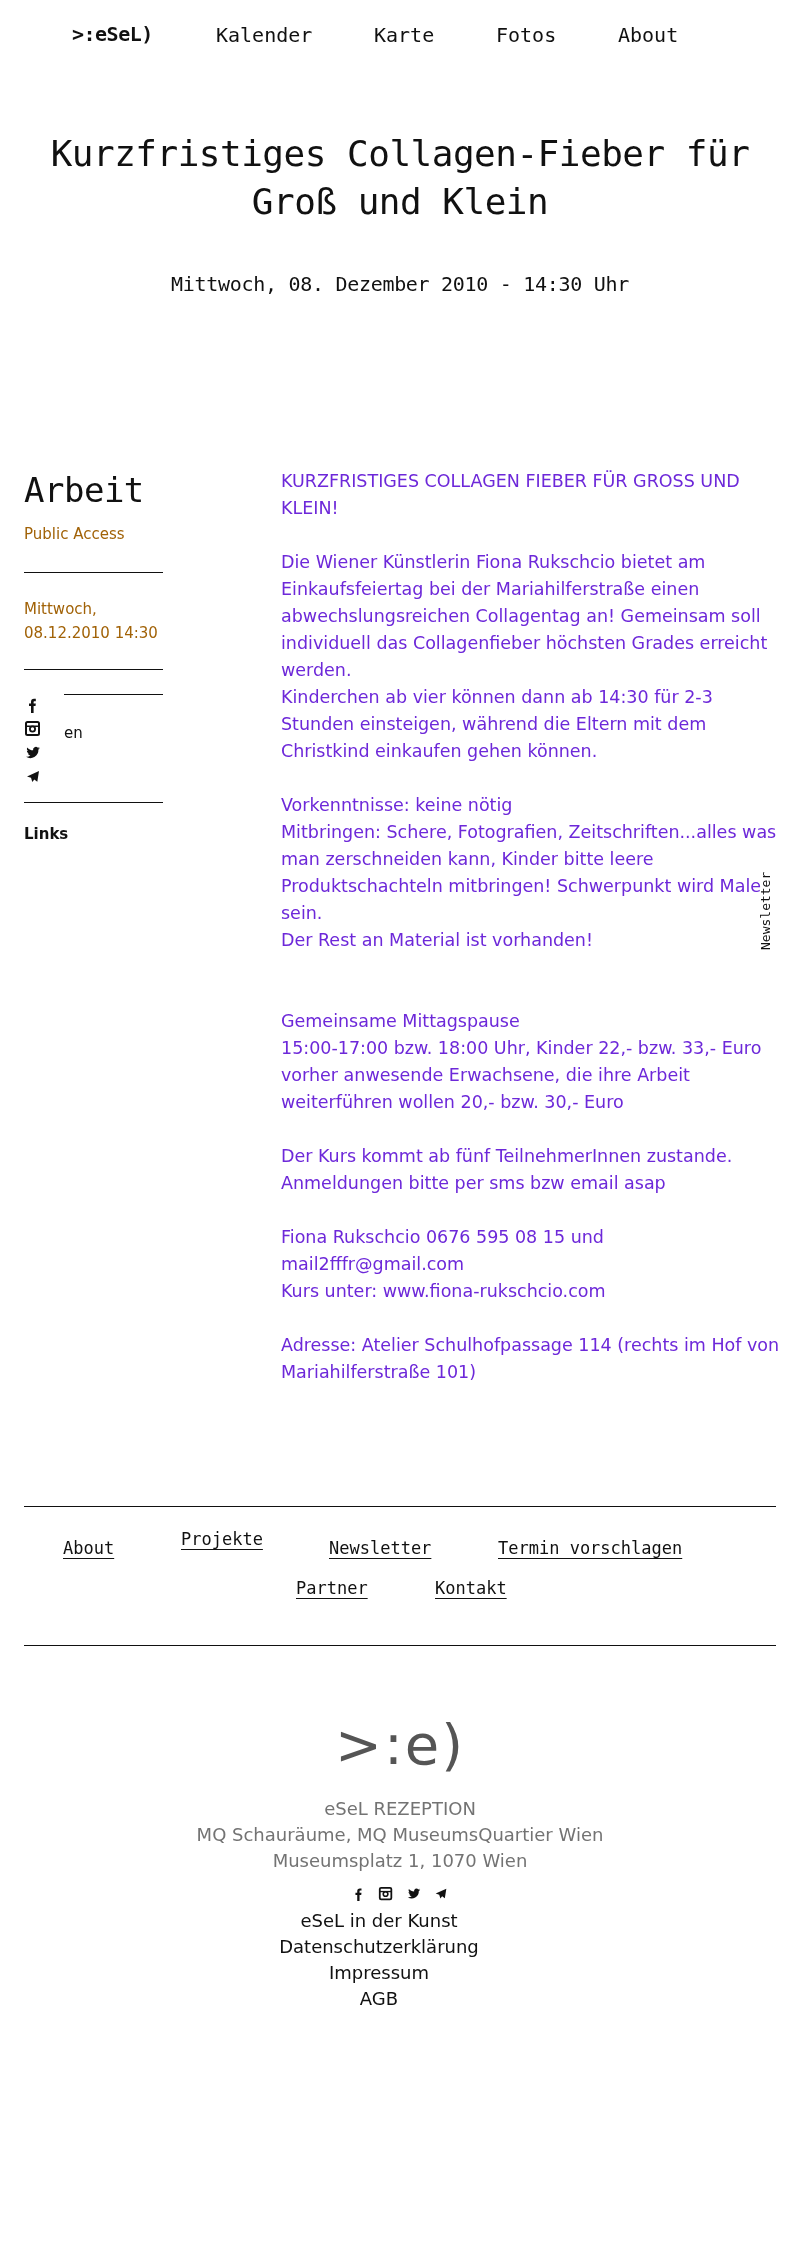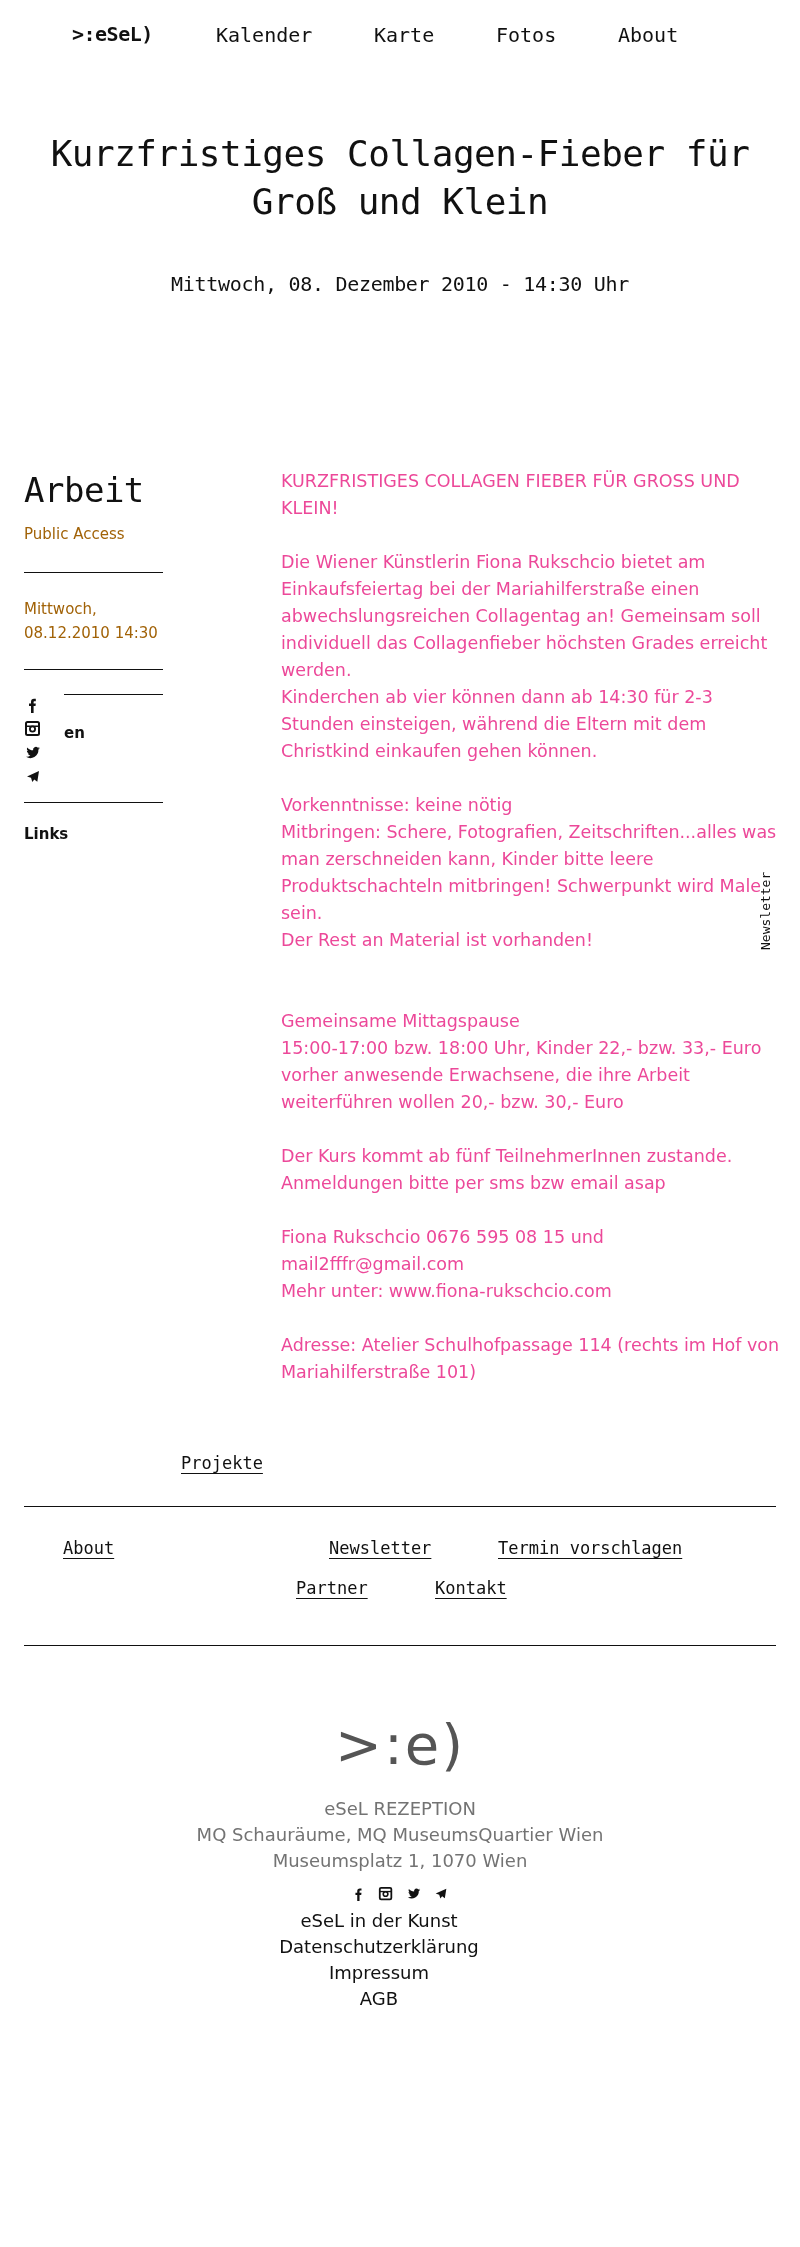--- a/index.html
+++ b/index.html
@@ -25,26 +25,26 @@
   .sidebar .rule { border: 0; border-top: 1.5px solid #111; width: 139px; }
   .sidebar .access { margin-top: 10px; }
   .sidebar .r1 { margin-top: 26px; }
   .sidebar .date { margin-top: 24px; }
   .sidebar .r2 { margin-top: 24px; }
   .sidebar .addr { margin-top: 24px; word-break: break-all; }
   .social-block { position: relative; margin-top: 24px; height: 96px; }
   .social-block .icons { position: absolute; left: 0; top: 2px; width: 20px; }
   .social-block .icons span { display: block; height: 24px; width: 18px; }
   .social-block .r3 { position: absolute; left: 40px; top: 0; width: 99px; border: 0; border-top: 1.5px solid #111; }
-  .social-block .lang { position: absolute; left: 40px; top: 30px; font-size: 15px; font-weight: bold; }
+  .social-block .lang { position: absolute; left: 40px; top: 30px; font-size: 15px; font-weight: normal; }
   .sidebar .r4 { margin-top: 12px; }
   .sidebar .links { margin-top: 22px; font-size: 15px; font-weight: bold; }
 
   
-  .content { position: absolute; top: 468px; left: 281px; width: 500px; font-size: 17.5px; line-height: 27px; color: #ec4899; }
+  .content { position: absolute; top: 468px; left: 281px; width: 500px; font-size: 17.5px; line-height: 27px; color: #6d28d9; }
   .content p { margin-bottom: 27px; }
 
   
   .newsletter-tab { position: absolute; left: 758px; top: 950px; transform: rotate(-90deg); transform-origin: left top; font-size: 13px; }
 
   
   .footer-rule { position: absolute; left: 24px; width: 752px; border: 0; border-top: 1.5px solid #111; }
   .footer-nav .fl { position: absolute; font-size: 17px; text-decoration: underline; text-underline-offset: 4px; }
 
   
@@ -116,30 +116,30 @@
   <hr class="rule r4">
   <a class="links" style="display:block">Links</a>
 </aside>
 
 <article class="content" id="content">
     <p><span>KURZFRISTIGES COLLAGEN FIEBER FÜR GROSS UND KLEIN!</span></p>
     <p><span>Die Wiener Künstlerin Fiona Rukschcio bietet am Einkaufsfeiertag bei der Mariahilferstraße einen abwechslungsreichen Collagentag an! Gemeinsam soll individuell das Collagenfieber höchsten Grades erreicht werden.</span><br><span>Kinderchen ab vier können dann ab 14:30 für 2-3 Stunden einsteigen, während die Eltern mit dem Christkind einkaufen gehen können.</span></p>
     <p><span>Vorkenntnisse: keine nötig</span><br><span>Mitbringen: Schere, Fotografien, Zeitschriften...alles was man zerschneiden kann, Kinder bitte leere Produktschachteln mitbringen! Schwerpunkt wird Male sein.</span><br><span>Der Rest an Material ist vorhanden!</span></p>
     <p><br><span>Gemeinsame Mittagspause</span><br><span>15:00-17:00 bzw. 18:00 Uhr, Kinder 22,- bzw. 33,- Euro</span><br><span>vorher anwesende Erwachsene, die ihre Arbeit weiterführen wollen 20,- bzw. 30,- Euro</span></p>
     <p><span>Der Kurs kommt ab fünf TeilnehmerInnen zustande.</span><br><span>Anmeldungen bitte per sms bzw email asap</span></p>
-    <p><span>Fiona Rukschcio 0676 595 08 15 und mail2fffr@gmail.com</span><br><span>Mehr unter: www.fiona-rukschcio.com</span></p>
+    <p><span>Fiona Rukschcio 0676 595 08 15 und mail2fffr@gmail.com</span><br><span>Kurs unter: www.fiona-rukschcio.com</span></p>
     <p><span>Adresse: Atelier Schulhofpassage 114 (rechts im Hof von Mariahilferstraße 101)</span></p>
   </article>
 
 <a class="newsletter-tab mono">Newsletter</a>
 
 <hr class="footer-rule" style="top:1506px">
 <nav class="footer-nav mono">
   <a class="fl" style="left:63px; top:1538px">About</a>
-  <a class="fl" style="left:181px; top:1453px">Projekte</a>
+  <a class="fl" style="left:181px; top:1529px">Projekte</a>
   <a class="fl" style="left:329px; top:1538px">Newsletter</a>
   <a class="fl" style="left:498px; top:1538px">Termin vorschlagen</a>
   <a class="fl" style="left:296px; top:1578px">Partner</a>
   <a class="fl" style="left:435px; top:1578px">Kontakt</a>
 </nav>
 <hr class="footer-rule" style="top:1645px">
 
 <div class="footer-logo">&gt;:e)</div>
 <div class="footer-info">
   <div>eSeL REZEPTION</div>

